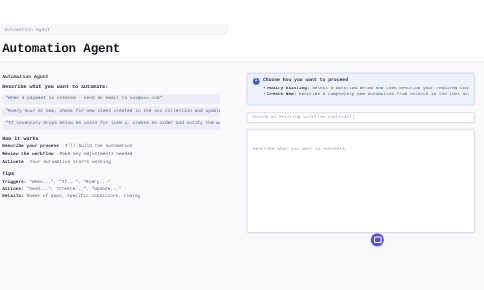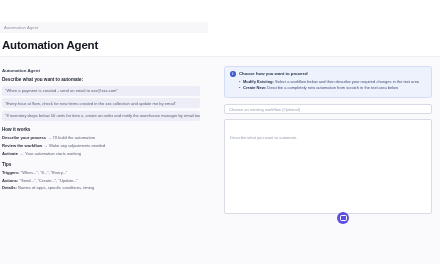--- a/index.html
+++ b/index.html
@@ -3,21 +3,21 @@
 <meta charset="utf-8">
 <style>
   html,body{margin:0;padding:0;}
   body{
     width:440px;height:264px;overflow:hidden;
     background:#ffffff;
     font-family:"Liberation Sans", sans-serif;
     color:#1f2430;
     -webkit-font-smoothing:antialiased;
   }
-  .app{position:relative;width:360px;height:264px;background:#ffffff;}
+  .app{position:relative;width:360px;height:264px;background:#ffffff;font-family:Liberation Mono, monospace;}
 
   
   .breadcrumb-bar{
     position:absolute;left:0;top:22px;width:208px;height:11px;
     background:#f7f7fa;display:flex;align-items:center;
     padding-left:4px;box-sizing:border-box;
   }
   .breadcrumb{
     font-size:4.2px;color:#8d92a3;letter-spacing:.02em;white-space:nowrap;
   }

